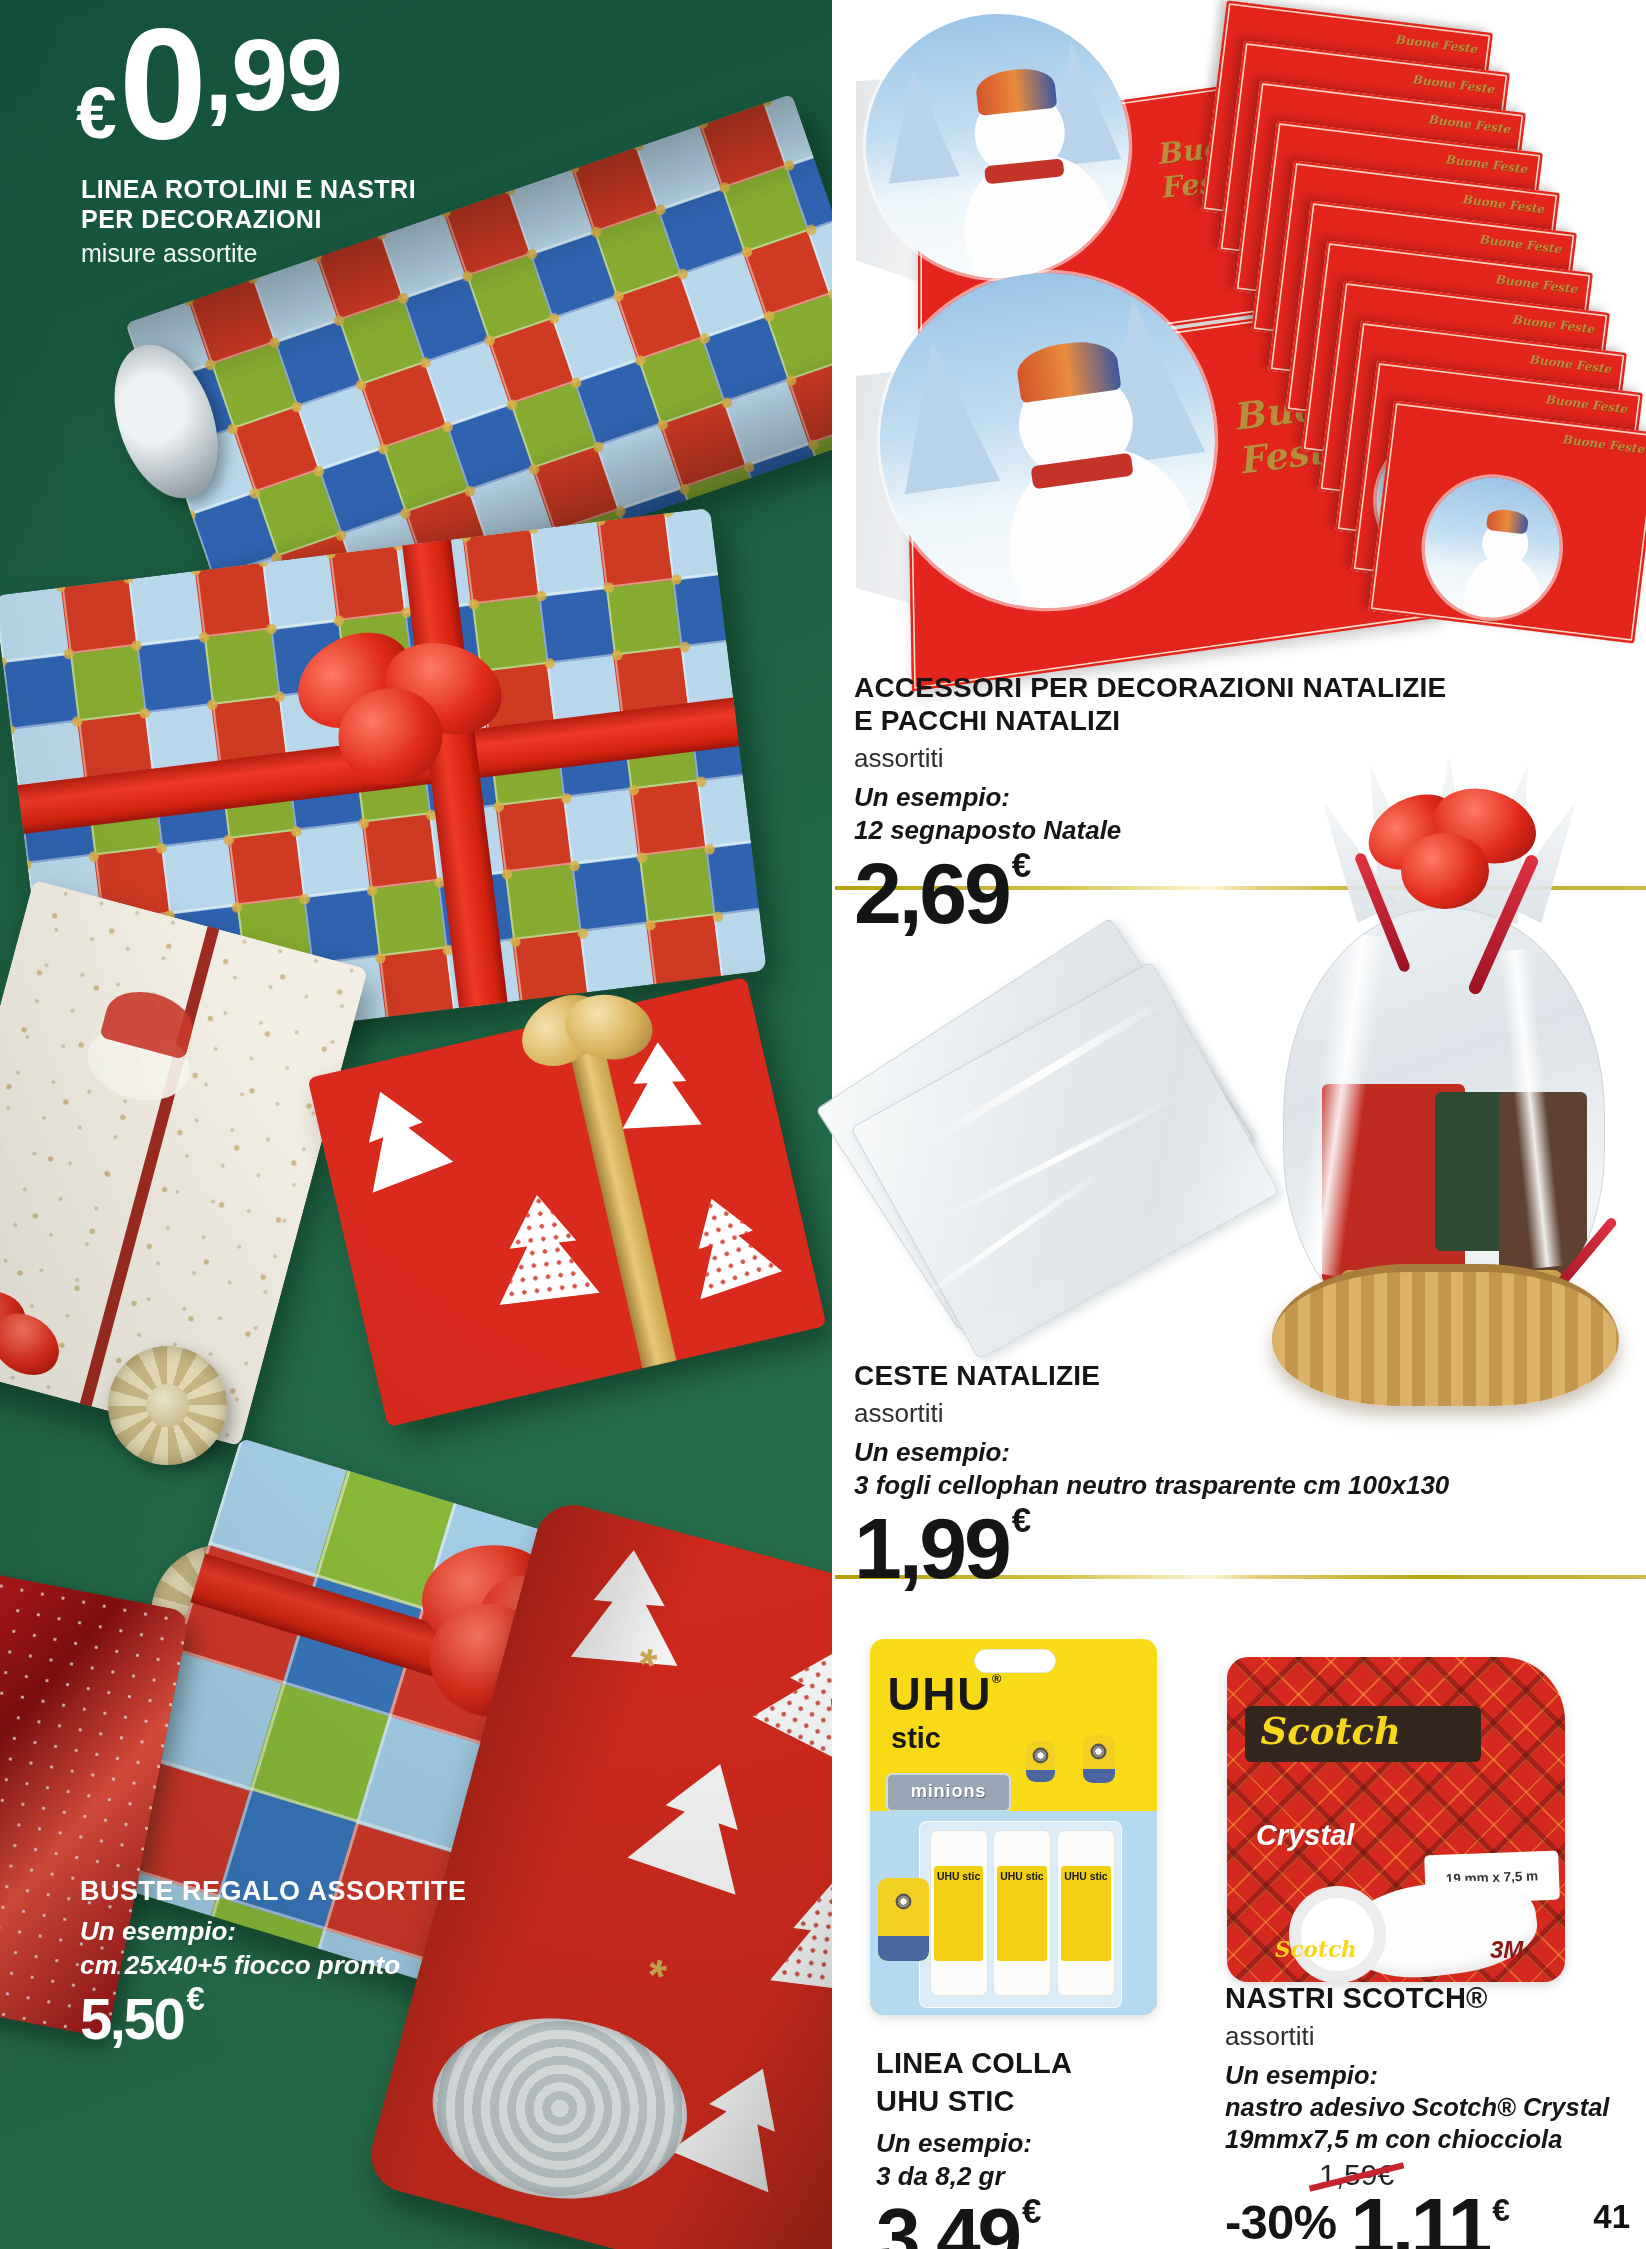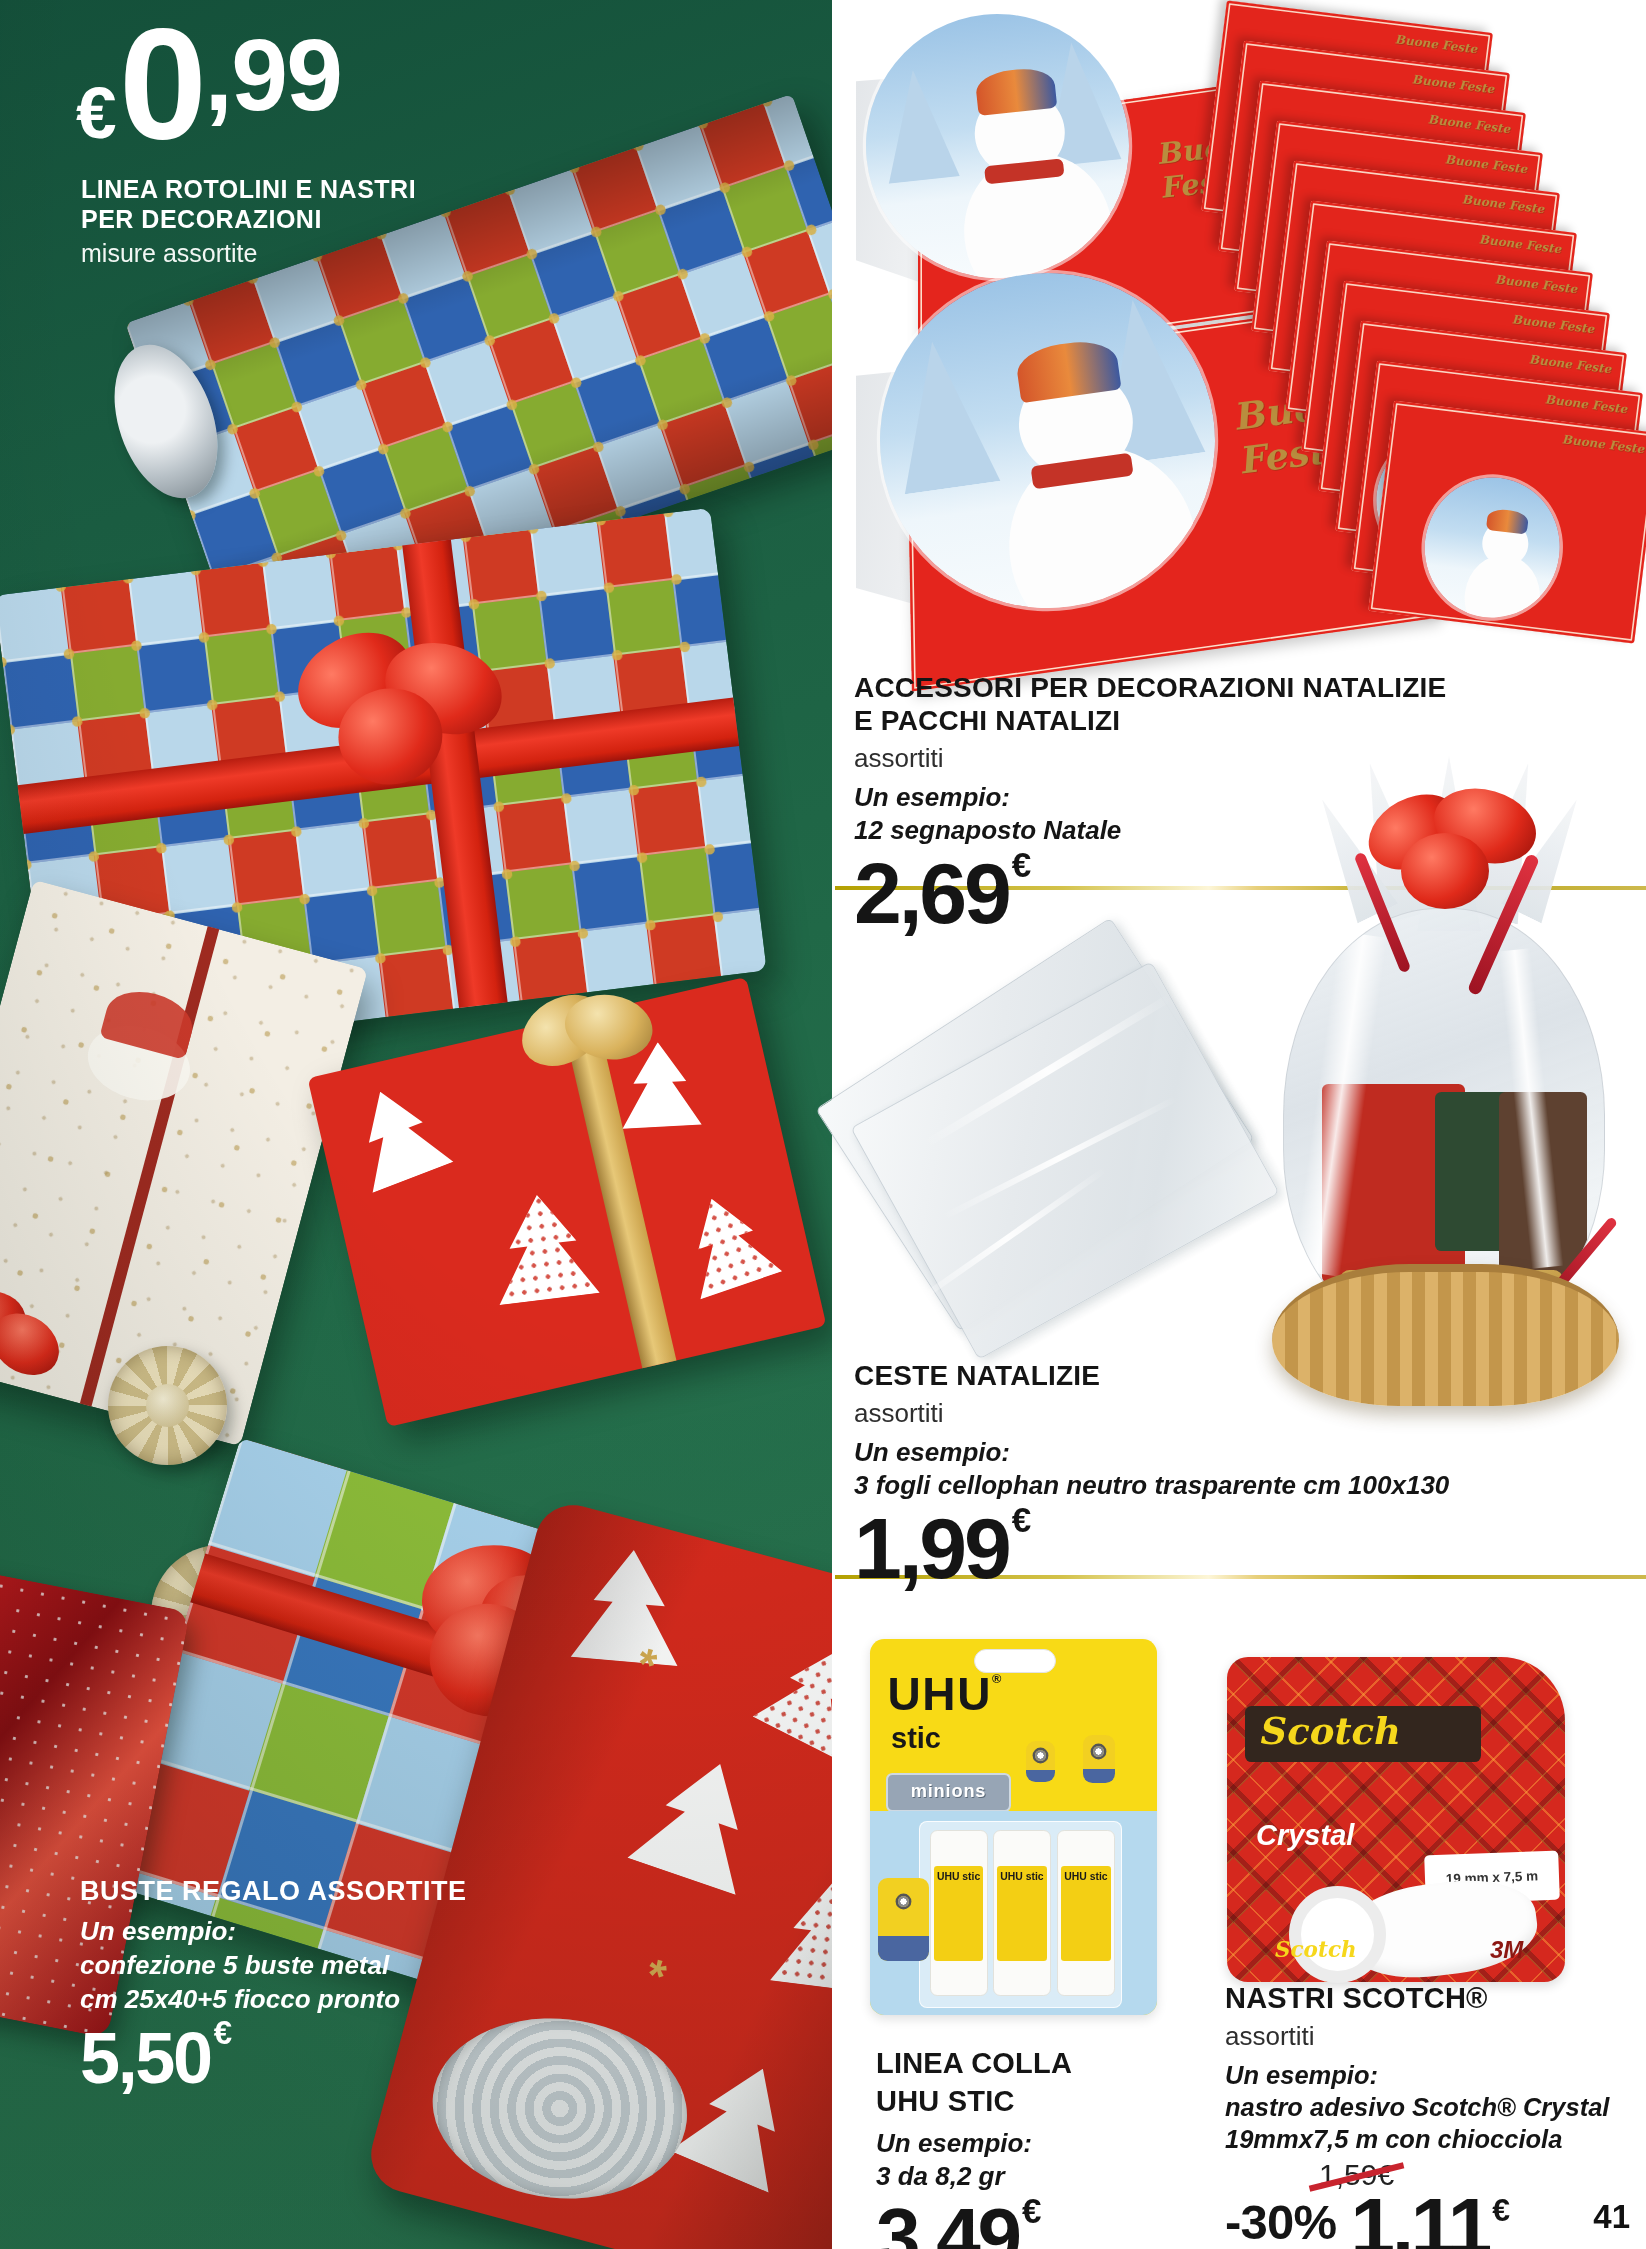--- a/index.html
+++ b/index.html
@@ -93,21 +93,21 @@
   .hero-int{font-size:158px;line-height:.78;}
   .hero-dec{font-size:102px;line-height:.9;align-self:flex-start;margin-top:8px;letter-spacing:-1.6px;}
   .hero-caption{left:81px;top:175px;color:#fff;z-index:5;font-size:25px;font-weight:800;line-height:29.5px;letter-spacing:0.5px;}
   .hero-sub{left:81px;top:239px;color:#f2f7f4;z-index:5;font-size:25px;font-weight:300;}
 
   .bl-block{left:80px;top:1876px;width:478px;color:#fff;z-index:5;}
   .bl-h{font-size:27px;font-weight:800;letter-spacing:0.5px;}
   .bl-var{font-size:26px;font-weight:300;margin-top:7.2px;}
   .bl-ex{font-size:26px;font-weight:700;font-style:italic;margin-top:7.2px;line-height:34px;}
   .price-row{display:flex;font-weight:800;}
-  .bl-price{font-size:72px;line-height:.82;letter-spacing:-2.4px;margin-top:12.7px;}
+  .bl-price{font-size:58px;line-height:.82;letter-spacing:-2.4px;margin-top:12.7px;}
   .euro-sm{font-size:33px;line-height:1;font-weight:700;margin-left:3.2px;}
 
   
   .divider{height:4px;z-index:1;
     background:linear-gradient(90deg,#b3a000 0%,#d3c24a 28%,#fdf6d8 46%,#e7cf7a 52%,#b8a513 72%,#cdb94e 100%);}
 
   .sec{color:#151515;z-index:4;}
   .sec-h{font-size:28px;font-weight:800;line-height:33px;letter-spacing:0.2px;}
   .sec-var{font-size:26px;font-weight:400;color:#2e2e2e;margin-top:5.6px;}
   .sec-ex{font-size:26px;font-weight:700;font-style:italic;margin-top:7.2px;line-height:33px;}
@@ -277,21 +277,20 @@
     <div class="abs hero-caption">
       <div>LINEA ROTOLINI E NASTRI</div>
       <div>PER DECORAZIONI</div>
     </div>
     <div class="abs hero-sub">misure assortite</div>
 
     <div class="abs bl-block">
       <div class="bl-h">BUSTE REGALO ASSORTITE</div>
       <div class="bl-ex">
         <div>Un esempio:</div>
-        <div>confezione 5 buste metal</div>
         <div>cm 25x40+5 fiocco pronto</div>
       </div>
       <div class="price-row">
         <span class="bl-price">5,50</span>
         <span class="euro-sm">€</span>
       </div>
     </div>
   </section>
 
   <section class="abs photo-cards">

